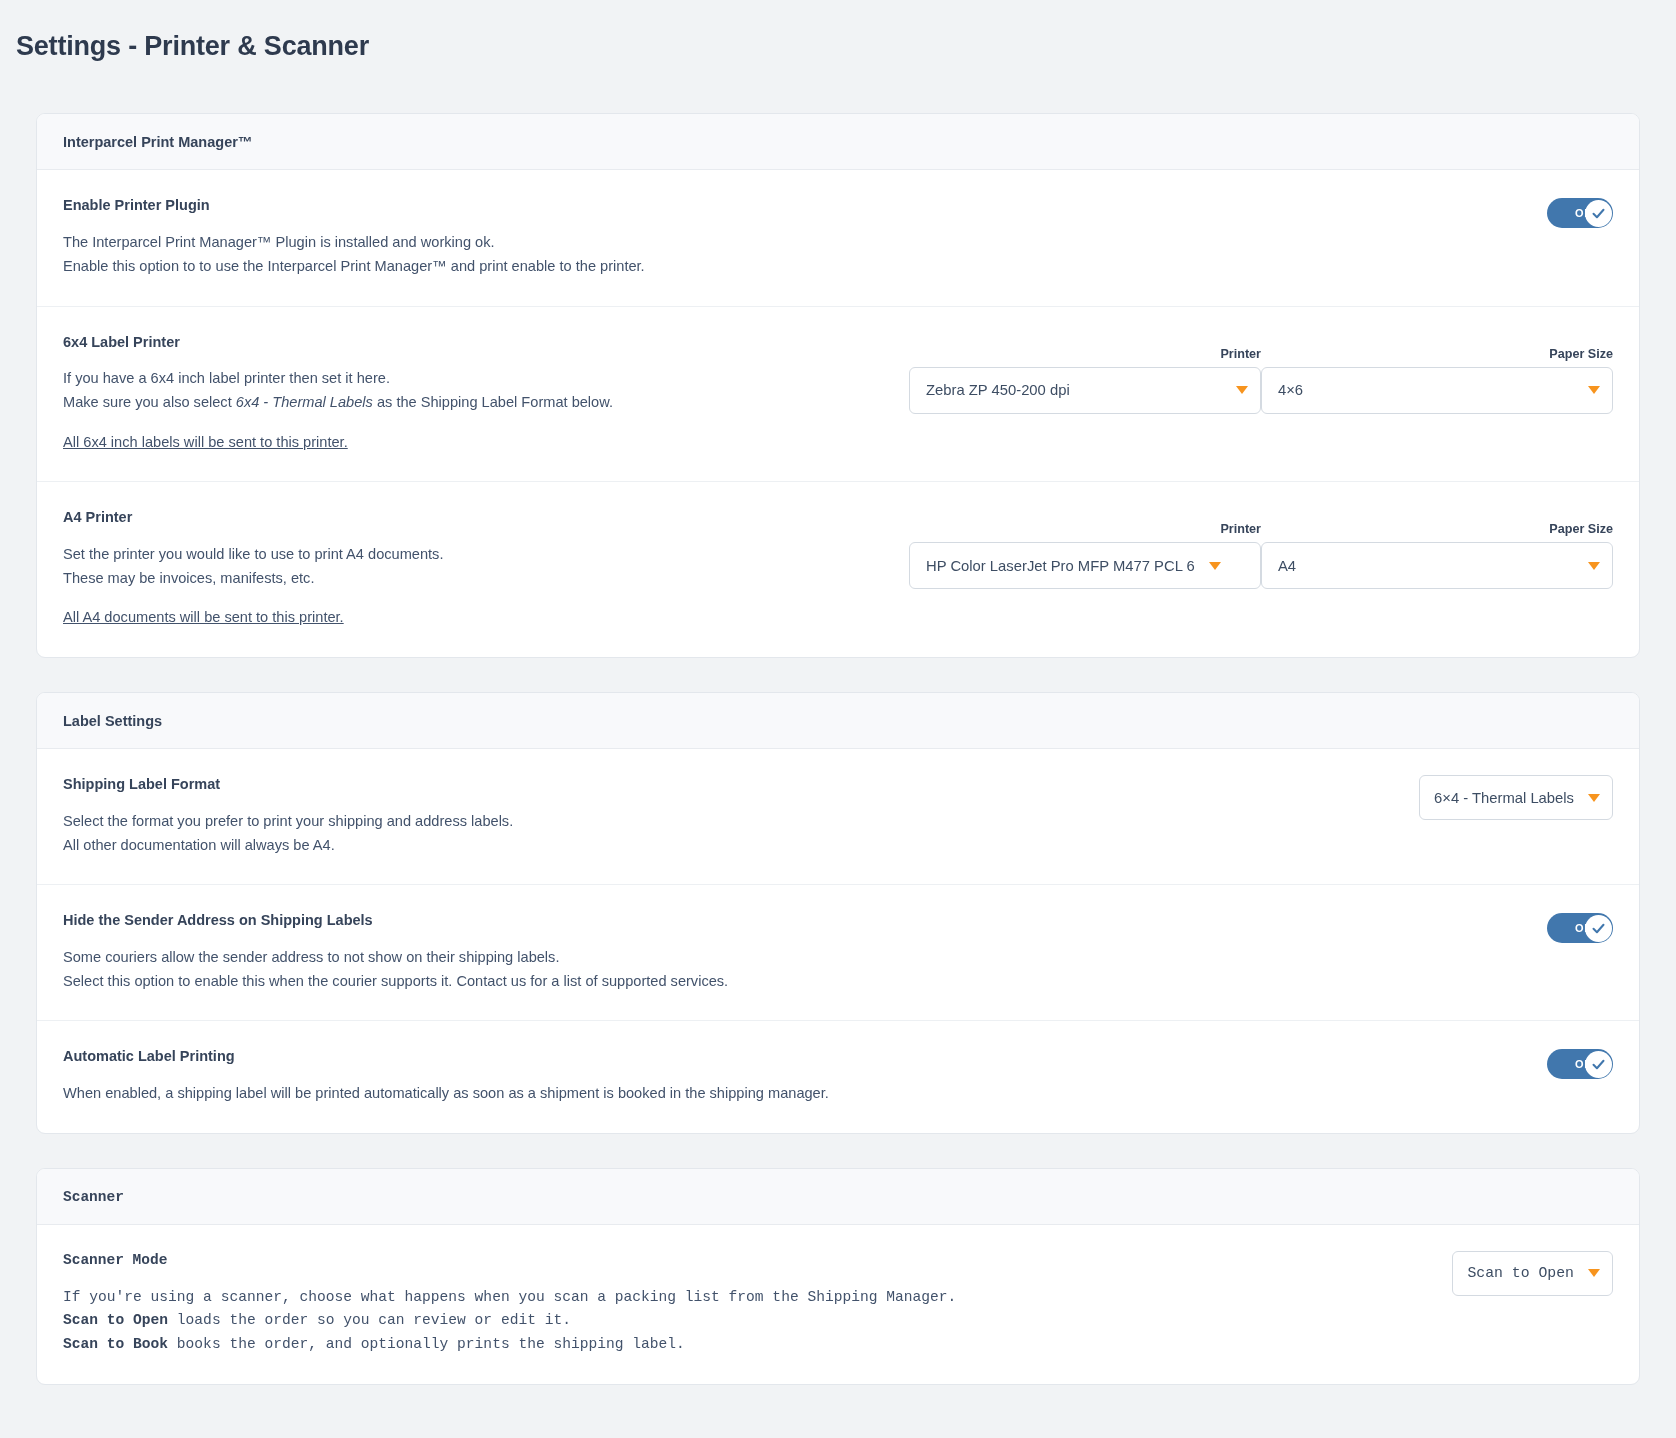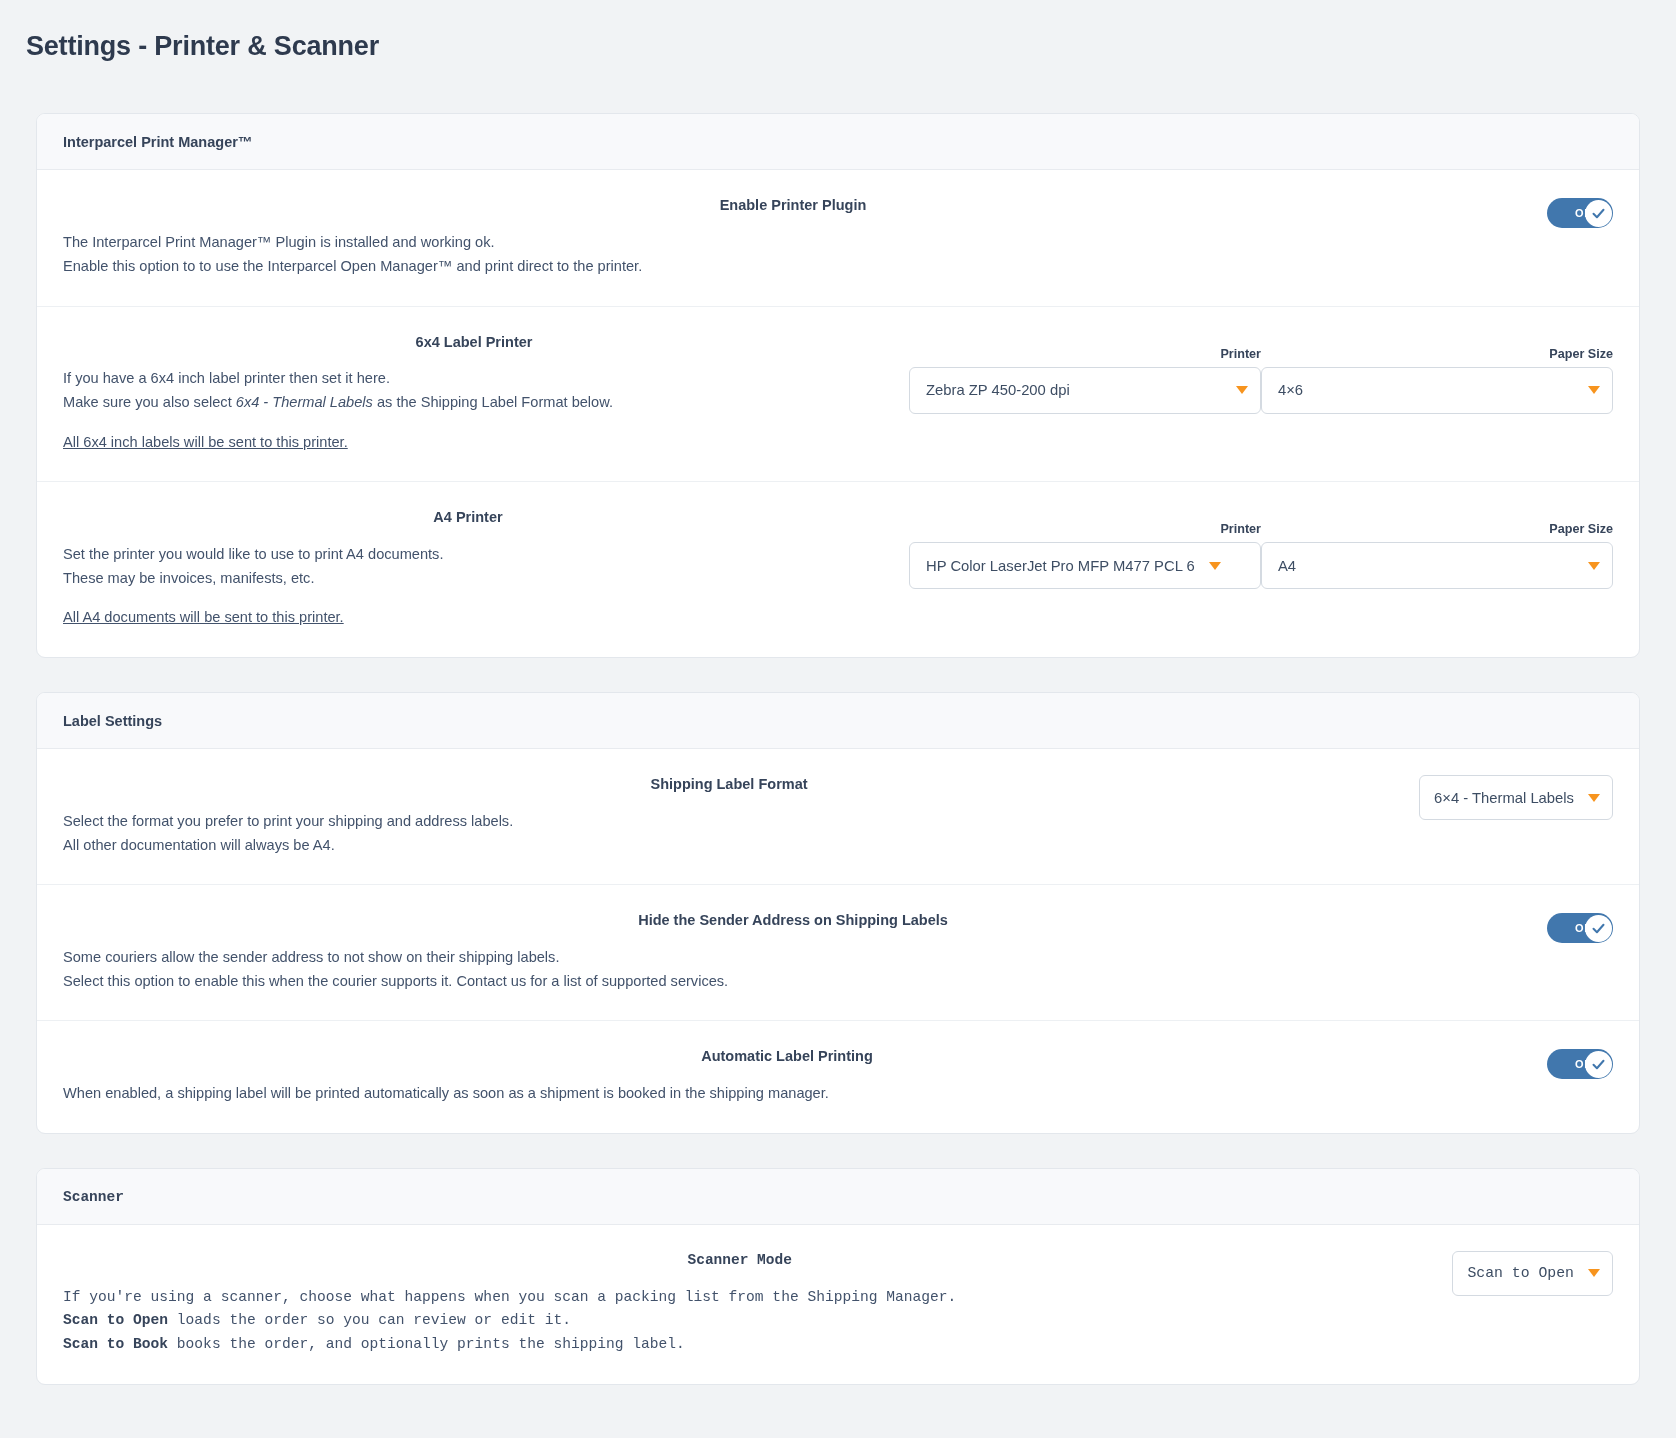--- a/index.html
+++ b/index.html
@@ -21,21 +21,21 @@
     min-height: 1438px;
     padding: 0;
     position: relative;
   }
 
   .page-title {
     font-size: 27px;
     font-weight: bold;
     color: #2e3a4e;
     letter-spacing: -0.2px;
-    padding: 30px 0 0 26px;
+    padding: 30px 0 0 16px;
     line-height: 1.2;
   }
 
   .card {
     margin: 0 36px;
     background: #ffffff;
     border: 1px solid #e3e7ec;
     border-radius: 9px;
     overflow: hidden;
   }
@@ -76,21 +76,20 @@
     align-items: flex-end;
     justify-content: flex-start;
   }
 
   .row-title {
     font-size: 14.5px;
     font-weight: bold;
     color: #36445a;
     line-height: 1.3;
     margin-bottom: 16px;
-    text-align: center;
   }
 
   .desc {
     font-size: 14.6px;
     line-height: 1.62;
     color: #42526b;
   }
 
   .desc-gap { margin-top: 16px; text-decoration: underline; }
 
@@ -183,21 +182,21 @@
   <h1 class="page-title">Settings - Printer &amp; Scanner</h1>
 
   <div class="card card-1">
     <div class="card-header">Interparcel Print Manager™</div>
 
     <div class="row">
       <div class="row-body">
         <div class="row-title">Enable Printer Plugin</div>
         <div class="desc">
           <div>The Interparcel Print Manager™ Plugin is installed and working ok.</div>
-          <div>Enable this option to to use the Interparcel Open Manager™ and print direct to the printer.</div>
+          <div>Enable this option to to use the Interparcel Print Manager™ and print enable to the printer.</div>
         </div>
       </div>
       <div class="row-ctl toggle-wrap">
         <div class="toggle">
           <span class="t-label">ON</span>
           <span class="knob">
             <svg width="15" height="15" viewBox="0 0 24 24" fill="none" stroke="#4177ad" stroke-width="3.2" stroke-linecap="round" stroke-linejoin="round">
               <polyline points="4,12.5 9.5,18 20,6"></polyline>
             </svg>
           </span>

